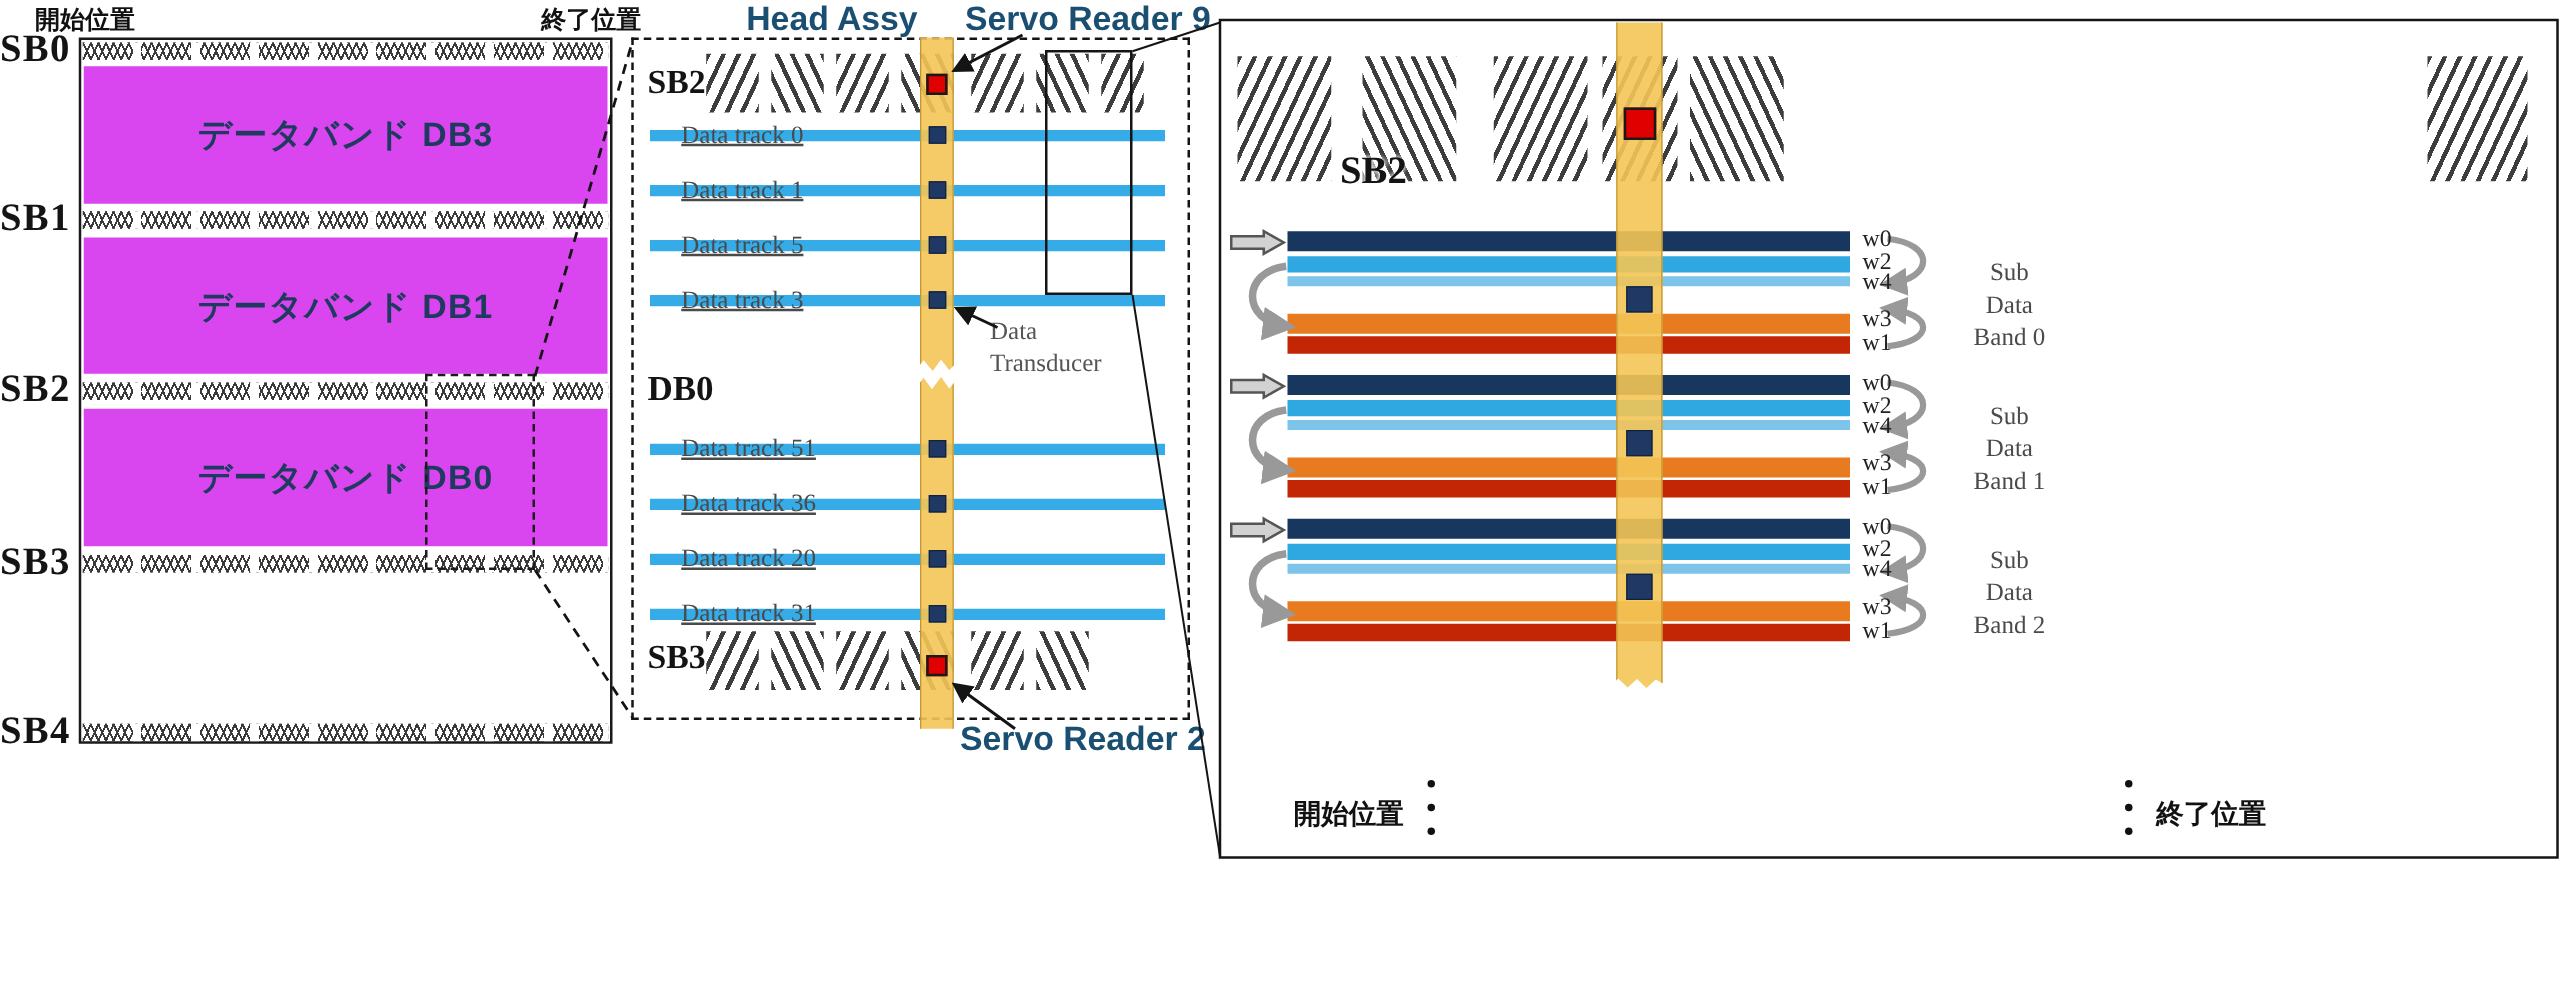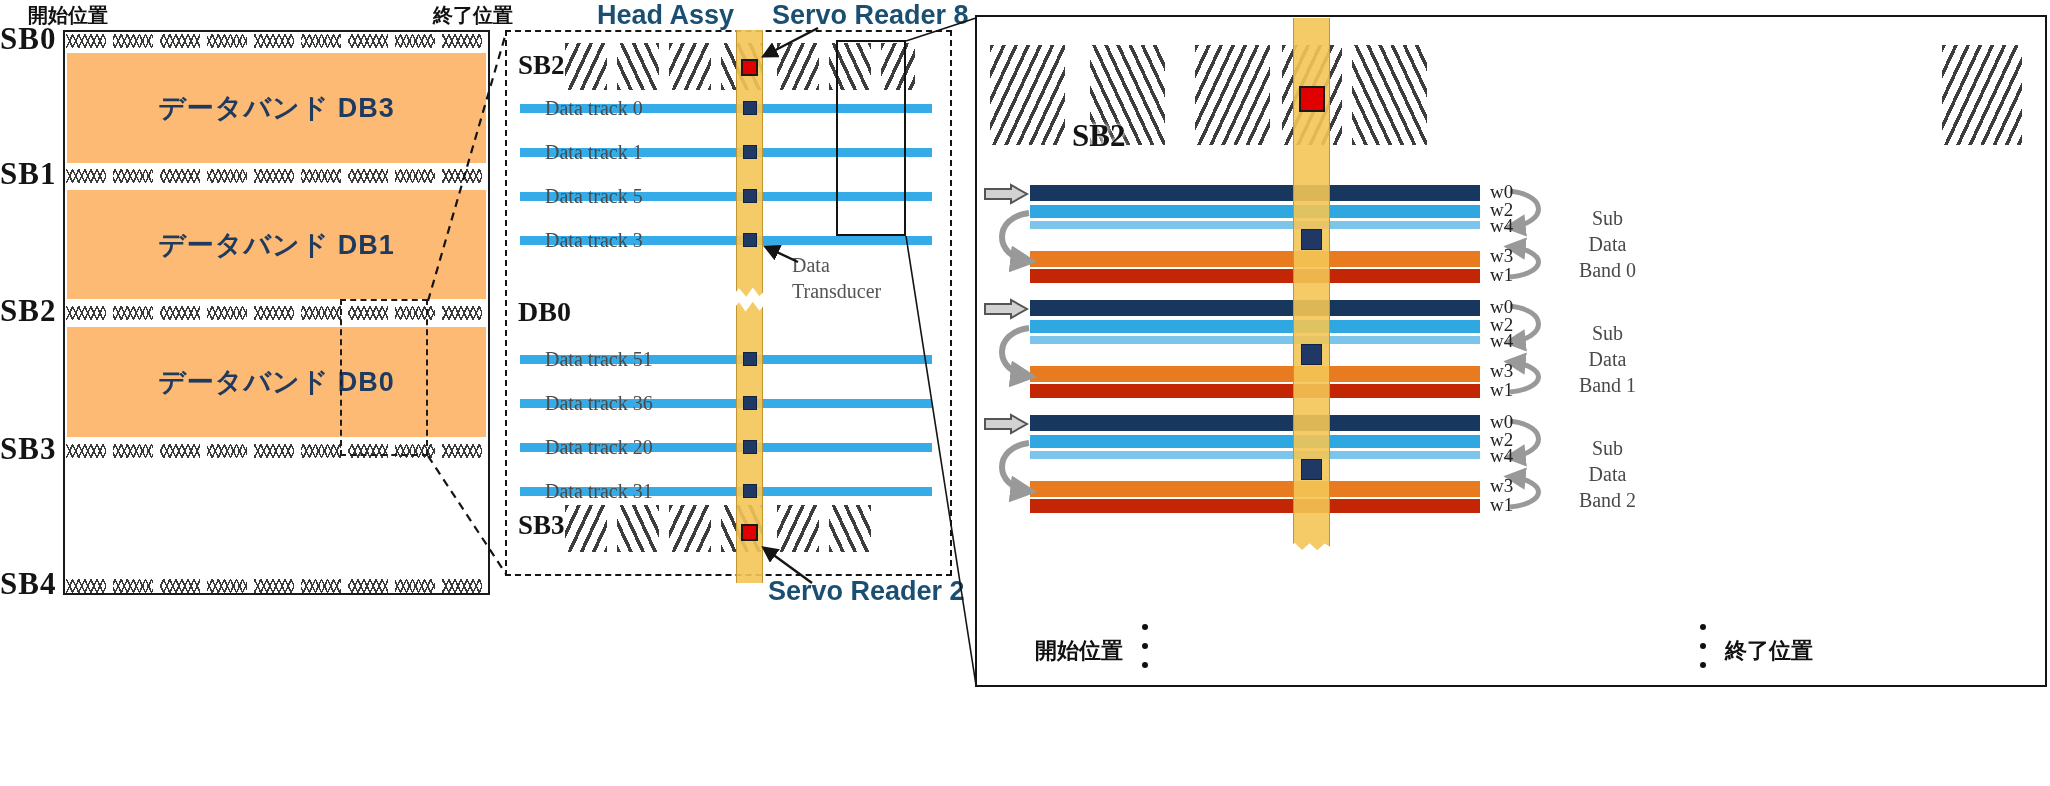--- a/index.html
+++ b/index.html
@@ -10,36 +10,36 @@
   
   .tape{border:2px solid #1a1a1a;background:#fff;box-sizing:border-box;}
   .servo-row{background-image:
       repeating-linear-gradient(90deg, transparent 0 40px, #ffffff 40px 47px),
       repeating-linear-gradient(65deg,#3a3a3a 0 1.5px,transparent 1.5px 5.5px),
       repeating-linear-gradient(115deg,#3a3a3a 0 1.5px,transparent 1.5px 5.5px);
       z-index:1;}
   .jp-label{font-weight:bold;font-size:20px;color:#111;white-space:nowrap;z-index:5;}
   .sb-label{font-family:"Liberation Serif",serif;font-size:31px;font-weight:600;color:#141414;
             letter-spacing:1px;z-index:5;white-space:nowrap;}
-  .data-band{background:#fdba74;display:flex;align-items:center;justify-content:center;z-index:1;}
+  .data-band{background:#d946ef;display:flex;align-items:center;justify-content:center;z-index:1;}
   .data-band span{font-size:27px;font-weight:bold;color:#1f3a5f;letter-spacing:1px;white-space:nowrap;}
   .zoom-rect{border:2.5px dashed #1c1c1c;z-index:6;box-sizing:border-box;}
 
   
   .mid-box{border:2.5px dashed #141414;box-sizing:border-box;z-index:0;}
   .blue-title{font-size:27px;font-weight:bold;color:#1b4f72;white-space:nowrap;z-index:6;}
   .serif-label{font-family:"Liberation Serif",serif;color:#141414;white-space:nowrap;}
   .st{position:absolute;top:0;bottom:0;}
   .st.fwd{background:repeating-linear-gradient(115deg,#3d3d3d 0 3.5px,transparent 3.5px 11px);}
   .st.bwd{background:repeating-linear-gradient(65deg,#3d3d3d 0 3.5px,transparent 3.5px 11px);}
   .head-bar{background:rgba(243,197,85,.9);border-left:1px solid #c29533;border-right:1px solid #c29533;z-index:3;box-sizing:border-box;}
   .red-sq{background:#e10000;border:2px solid #1a1a1a;box-sizing:border-box;z-index:4;}
   .navy-sq{background:#1f3864;border:1px solid #10223f;box-sizing:border-box;z-index:4;}
   .track{background:#35ace8;z-index:1;}
-  .track-label{font-family:"Liberation Serif",serif;font-size:20px;color:#4a4a4a;white-space:nowrap;z-index:5;}
+  .track-label{font-family:"Liberation Serif",serif;font-size:20px;color:#4a4a4a;white-space:nowrap;z-index:5;text-decoration:underline;}
   .note{font-family:"Liberation Serif",serif;font-size:20px;color:#555;white-space:pre-line;line-height:1.3;z-index:5;}
   .white-break{background:#fff;z-index:4;}
   .solid-rect{border:2px solid #141414;z-index:6;box-sizing:border-box;}
 
   
   .right-box{border:2px solid #141414;background:#fff;box-sizing:border-box;z-index:0;}
   .w-label{font-family:"Liberation Serif",serif;font-size:19px;color:#222;line-height:1;white-space:nowrap;z-index:5;}
   .band-note{font-family:"Liberation Serif",serif;font-size:20px;color:#4a4a4a;text-align:center;
              white-space:pre-line;line-height:1.3;z-index:5;}
   .dot{width:6px;height:6px;border-radius:50%;background:#111;position:absolute;left:0;}
@@ -81,21 +81,21 @@
   </div>
   <div class="abs data-band" style="left:67px;top:327px;width:419px;height:110px;">
     <span>データバンド DB0</span>
   </div>
 
   <div class="abs zoom-rect" style="left:340px;top:299px;width:88px;height:157px;"></div>
 
   <div class="abs mid-box" style="left:505px;top:30px;width:447px;height:546px;"></div>
 
   <div class="abs blue-title" style="left:597px;top:0;">Head Assy</div>
-  <div class="abs blue-title" style="left:772px;top:0;">Servo Reader 8</div>
+  <div class="abs blue-title" style="left:772px;top:0;">Servo Reader 9</div>
   <div class="abs blue-title" style="left:768px;top:576px;">Servo Reader 2</div>
 
   <div class="abs serif-label" style="left:518px;top:50px;font-size:27px;font-weight:bold;z-index:5;">SB2</div>
   <div class="abs serif-label" style="left:518px;top:510px;font-size:27px;font-weight:bold;z-index:5;">SB3</div>
   <div class="abs serif-label" style="left:518px;top:296px;font-size:28px;font-weight:bold;z-index:5;">DB0</div>
 
   <div class="abs" style="left:565px;top:43px;width:360px;height:47px;z-index:1;">
     <div class="st fwd" style="left:0;width:42px;"></div>
     <div class="st bwd" style="left:52px;width:42px;"></div>
     <div class="st fwd" style="left:104px;width:42px;"></div>

